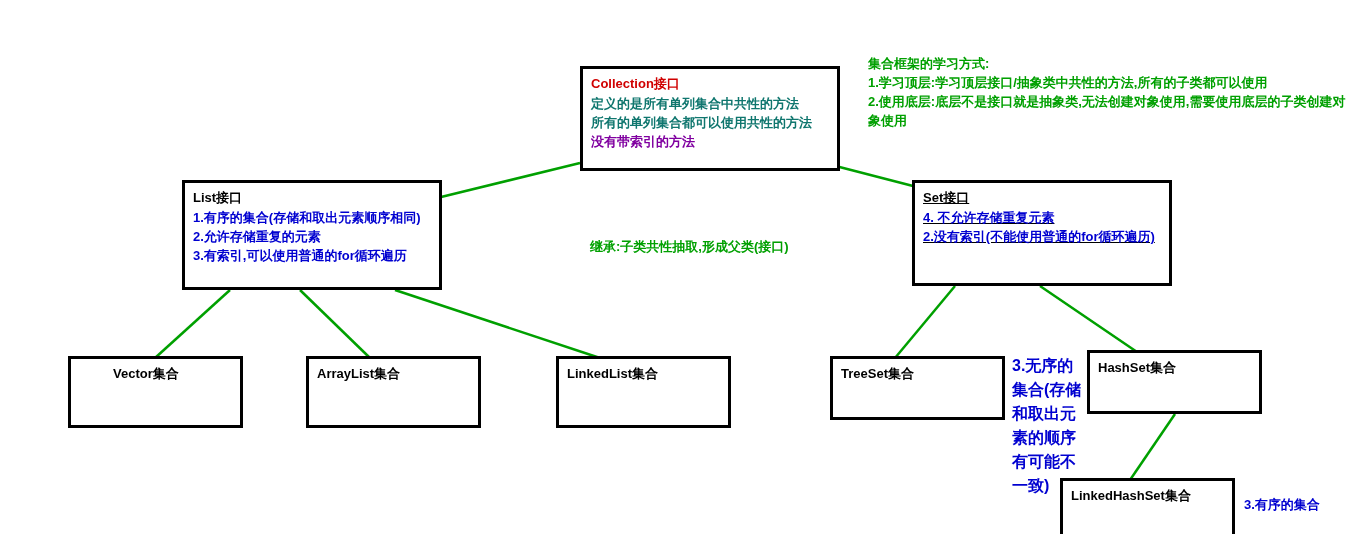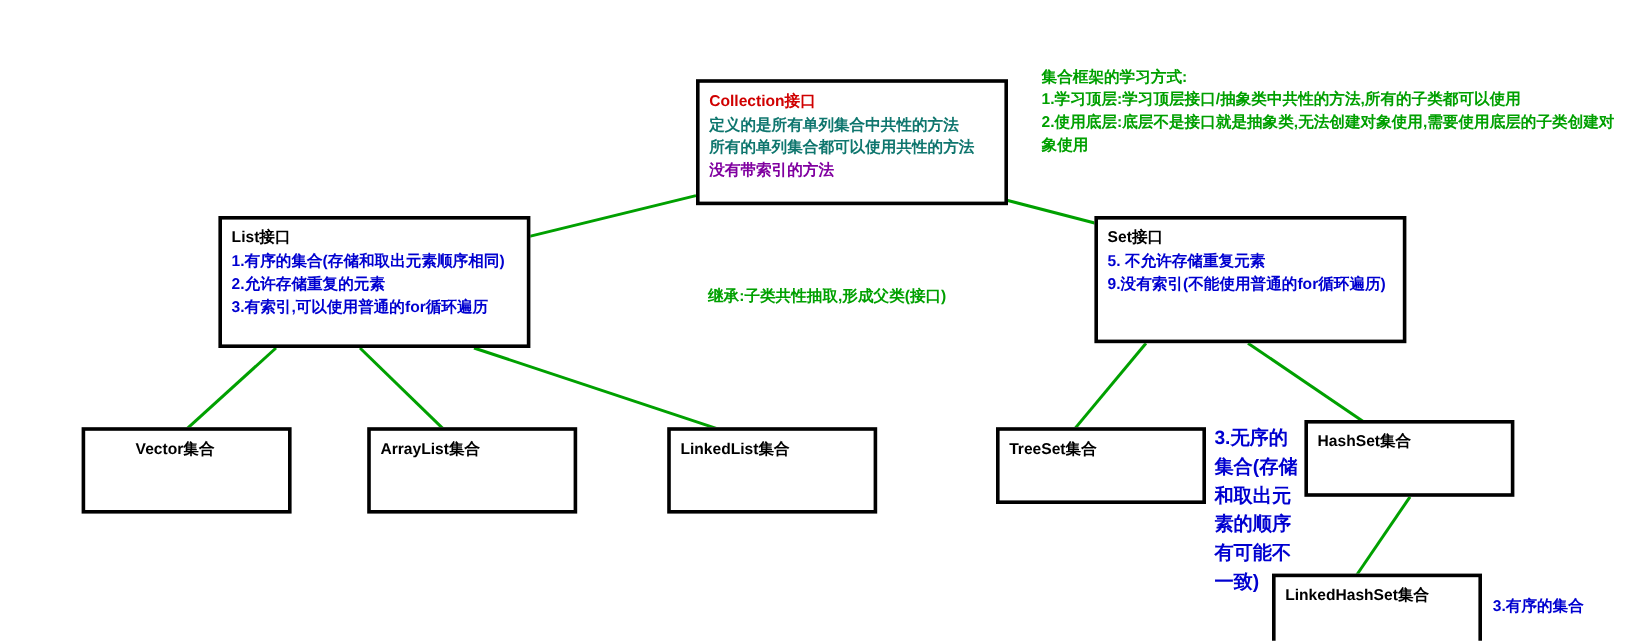--- a/index.html
+++ b/index.html
@@ -94,24 +94,24 @@
 
   <div class="annot green" style="left:590px; top:190px;">继承:子类共性抽取,形成父类(接口)</div>
 
   <div class="box" style="left:182px; top:132px; width:260px; height:110px;">
     <div class="title">List接口</div>
     <div class="line blue">1.有序的集合(存储和取出元素顺序相同)</div>
     <div class="line blue">2.允许存储重复的元素</div>
     <div class="line blue">3.有索引,可以使用普通的for循环遍历</div>
   </div>
 
-  <div class="box" style="left:912px; top:132px; width:260px; height:106px;">
+  <div class="box" style="left:912px; top:132px; width:260px; height:106px;text-decoration:underline;">
     <div class="title">Set接口</div>
-    <div class="line blue">5. 不允许存储重复元素</div>
-    <div class="line blue">9.没有索引(不能使用普通的for循环遍历)</div>
+    <div class="line blue">4. 不允许存储重复元素</div>
+    <div class="line blue">2.没有索引(不能使用普通的for循环遍历)</div>
   </div>
 
   <div class="box" style="left:68px; top:308px; width:175px; height:72px;padding-left:42px;">
     <div class="title">Vector集合</div>
   </div>
 
   <div class="box" style="left:306px; top:308px; width:175px; height:72px;">
     <div class="title">ArrayList集合</div>
   </div>
 

